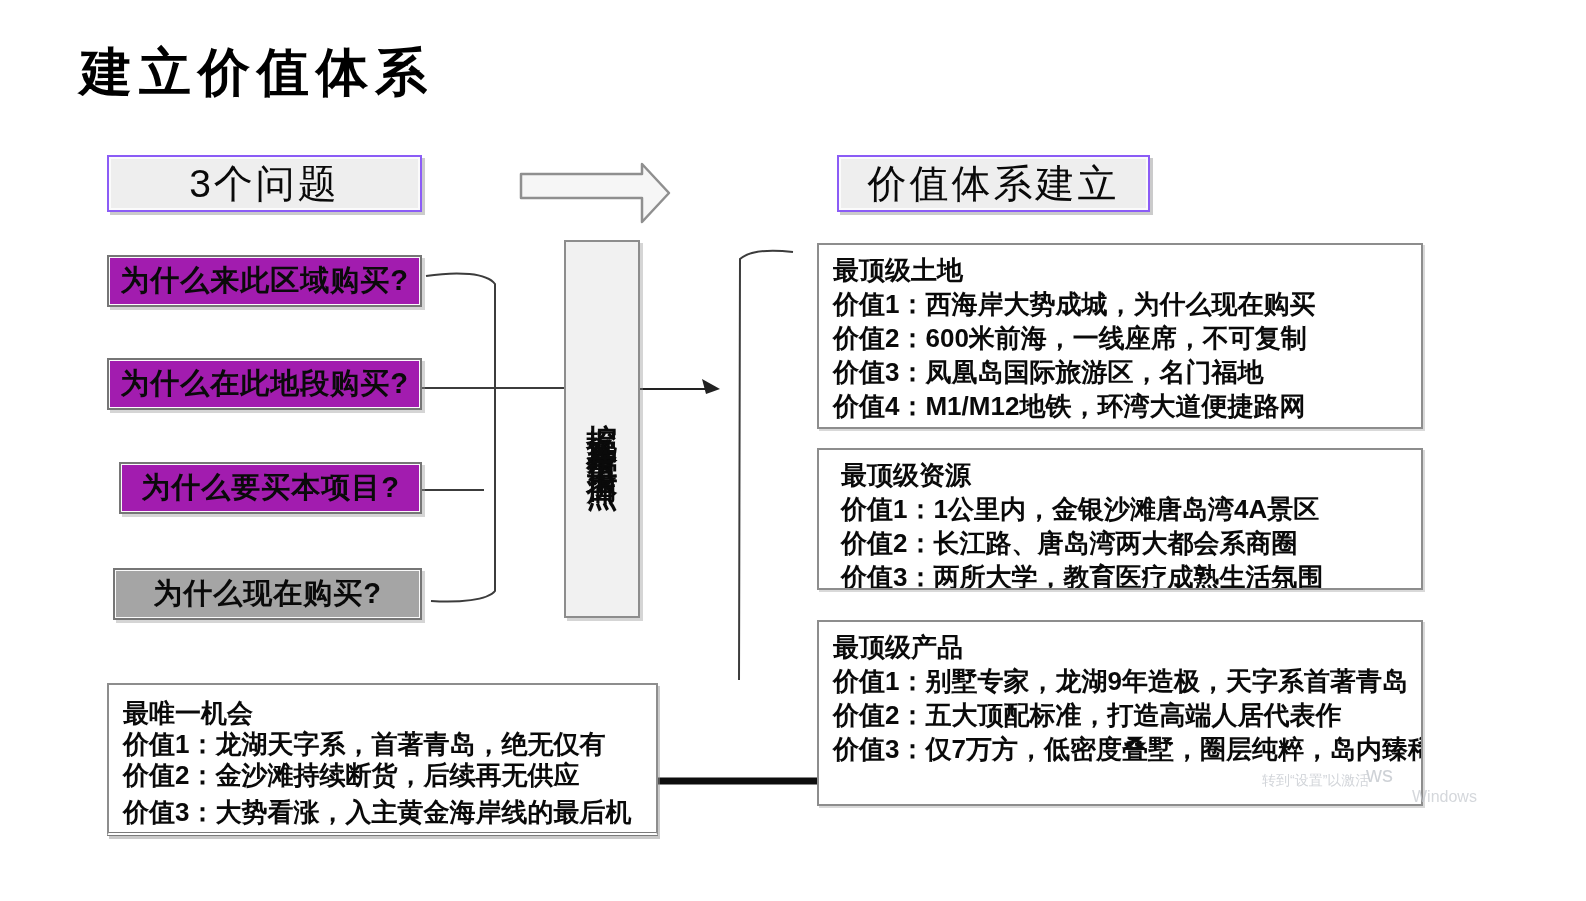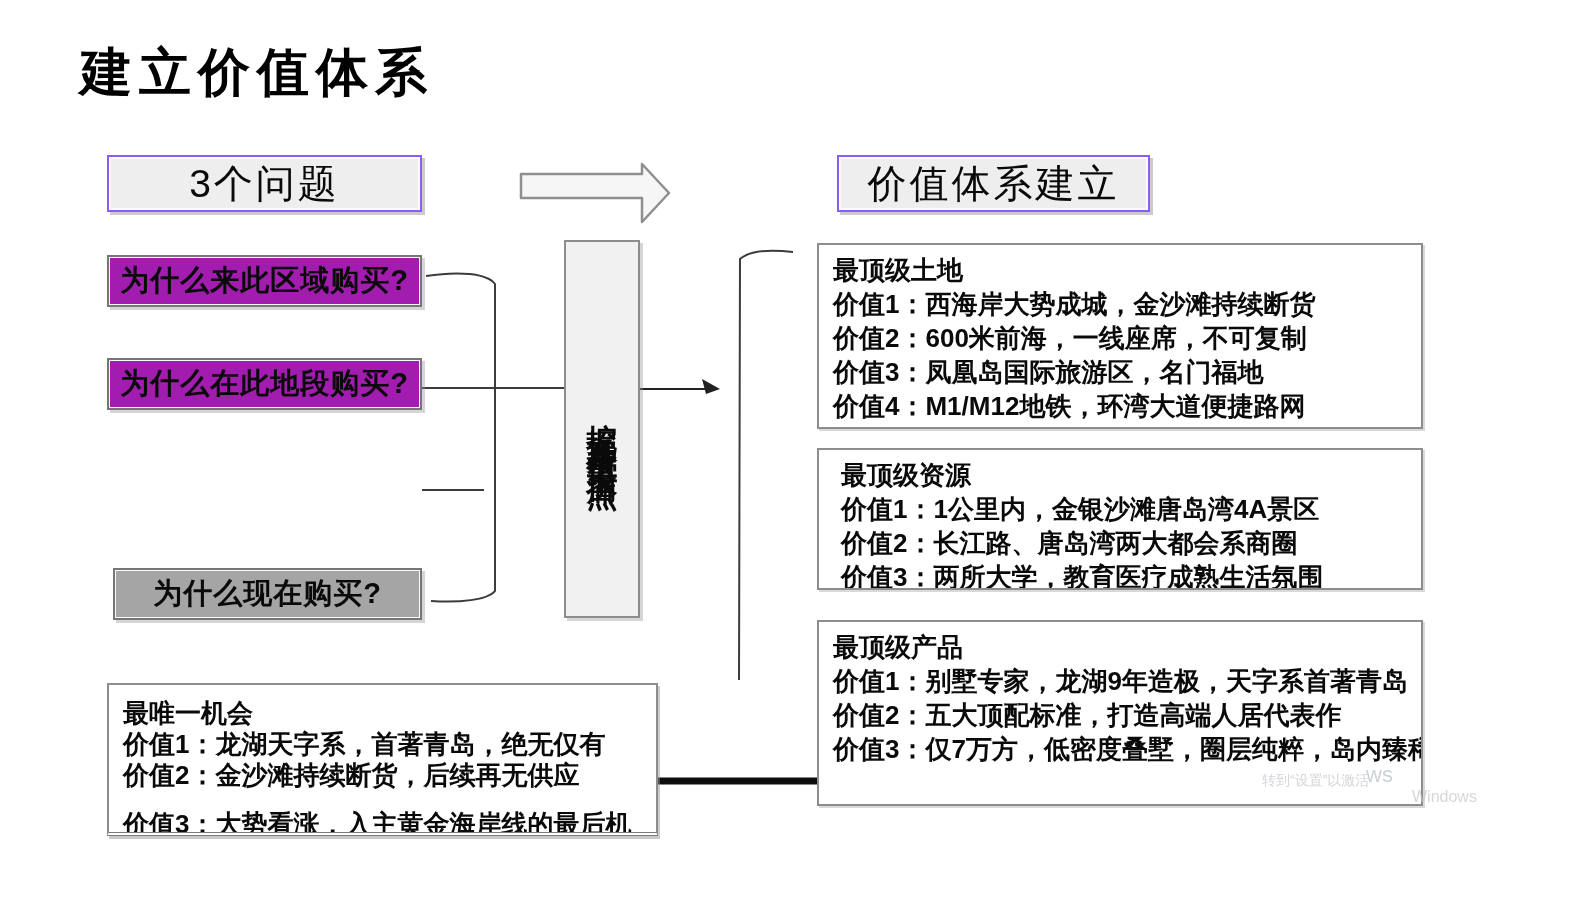--- a/index.html
+++ b/index.html
@@ -89,31 +89,34 @@
   <div class="abs hdr-box" style="left:837px;top:155px;width:309px;">
     <span>价值体系建立</span>
   </div>
 
   <div class="abs q-box" style="left:107px;top:255px;">
     <span>为什么来此区域购买?</span>
   </div>
   <div class="abs q-box" style="left:107px;top:358px;">
     <span>为什么在此地段购买?</span>
   </div>
+  <div class="abs q-box" style="left:119px;top:462px;width:299px;">
+    <span>为什么要买本项目?</span>
+  </div>
   <div class="abs q-box dark" style="left:113px;top:568px;width:305px;">
     <span>为什么现在购买?</span>
   </div>
 
   <div class="abs mid-box">
     <span class="mid-text">挖掘客户价值需求痛点</span>
   </div>
 
   <div class="abs val-box" style="top:243px;height:186px;">
     <div class="line">最顶级土地</div>
-    <div class="line">价值1：西海岸大势成城，金沙滩持续断货</div>
+    <div class="line">价值1：西海岸大势成城，为什么现在购买</div>
     <div class="line">价值2：600米前海，一线座席，不可复制</div>
     <div class="line">价值3：凤凰岛国际旅游区，名门福地</div>
     <div class="line">价值4：M1/M12地铁，环湾大道便捷路网</div>
   </div>
 
   <div class="abs val-box" style="top:448px;height:142px;padding-left:22px;">
     <div class="line">最顶级资源</div>
     <div class="line">价值1：1公里内，金银沙滩唐岛湾4A景区</div>
     <div class="line">价值2：长江路、唐岛湾两大都会系商圈</div>
     <div class="line">价值3：两所大学，教育医疗成熟生活氛围</div>
@@ -123,20 +126,20 @@
     <div class="line">最顶级产品</div>
     <div class="line">价值1：别墅专家，龙湖9年造极，天字系首著青岛</div>
     <div class="line">价值2：五大顶配标准，打造高端人居代表作</div>
     <div class="line">价值3：仅7万方，低密度叠墅，圈层纯粹，岛内臻稀</div>
   </div>
 
   <div class="abs bottom-box">
     <div class="line">最唯一机会</div>
     <div class="line">价值1：龙湖天字系，首著青岛，绝无仅有</div>
     <div class="line">价值2：金沙滩持续断货，后续再无供应</div>
-    <div class="line" style="margin-top:18px;">价值3：大势看涨，入主黄金海岸线的最后机</div>
+    <div class="line" style="margin-top:6px;">价值3：大势看涨，入主黄金海岸线的最后机</div>
   </div>
 
   <div class="abs watermark" style="left:1262px;top:772px;font-size:14px;opacity:.75;">转到“设置”以激活</div>
   <div class="abs watermark" style="left:1366px;top:762px;font-size:22px;opacity:.8;">ws</div>
   <div class="abs watermark" style="left:1412px;top:788px;font-size:16px;opacity:.7;">Windows</div>
 
 </div>
 
 </body></html>

